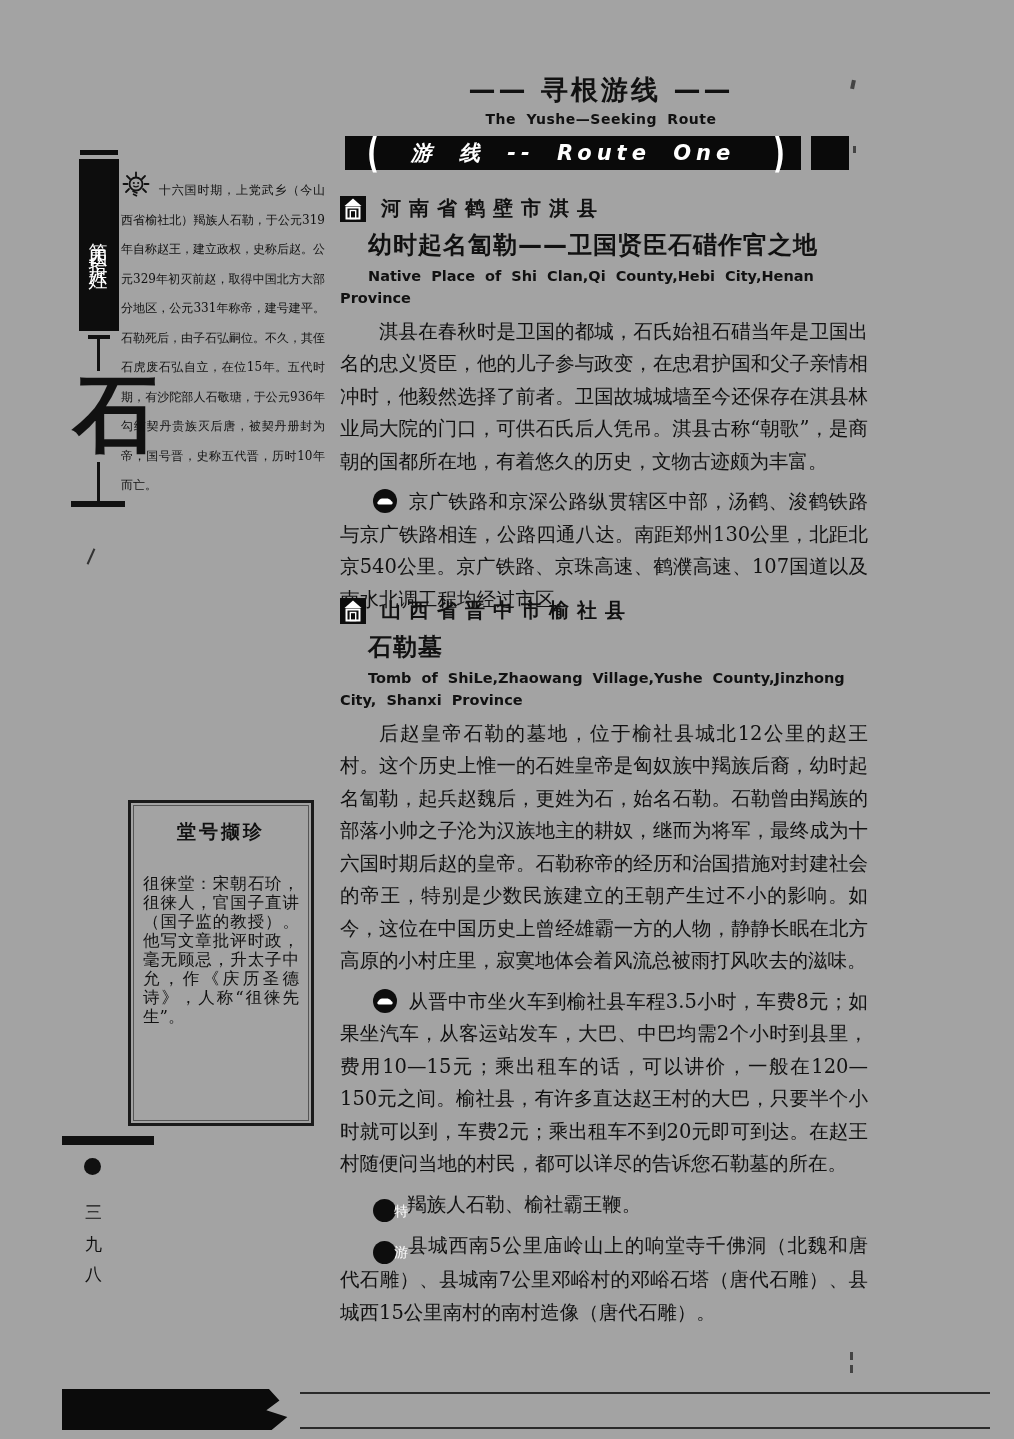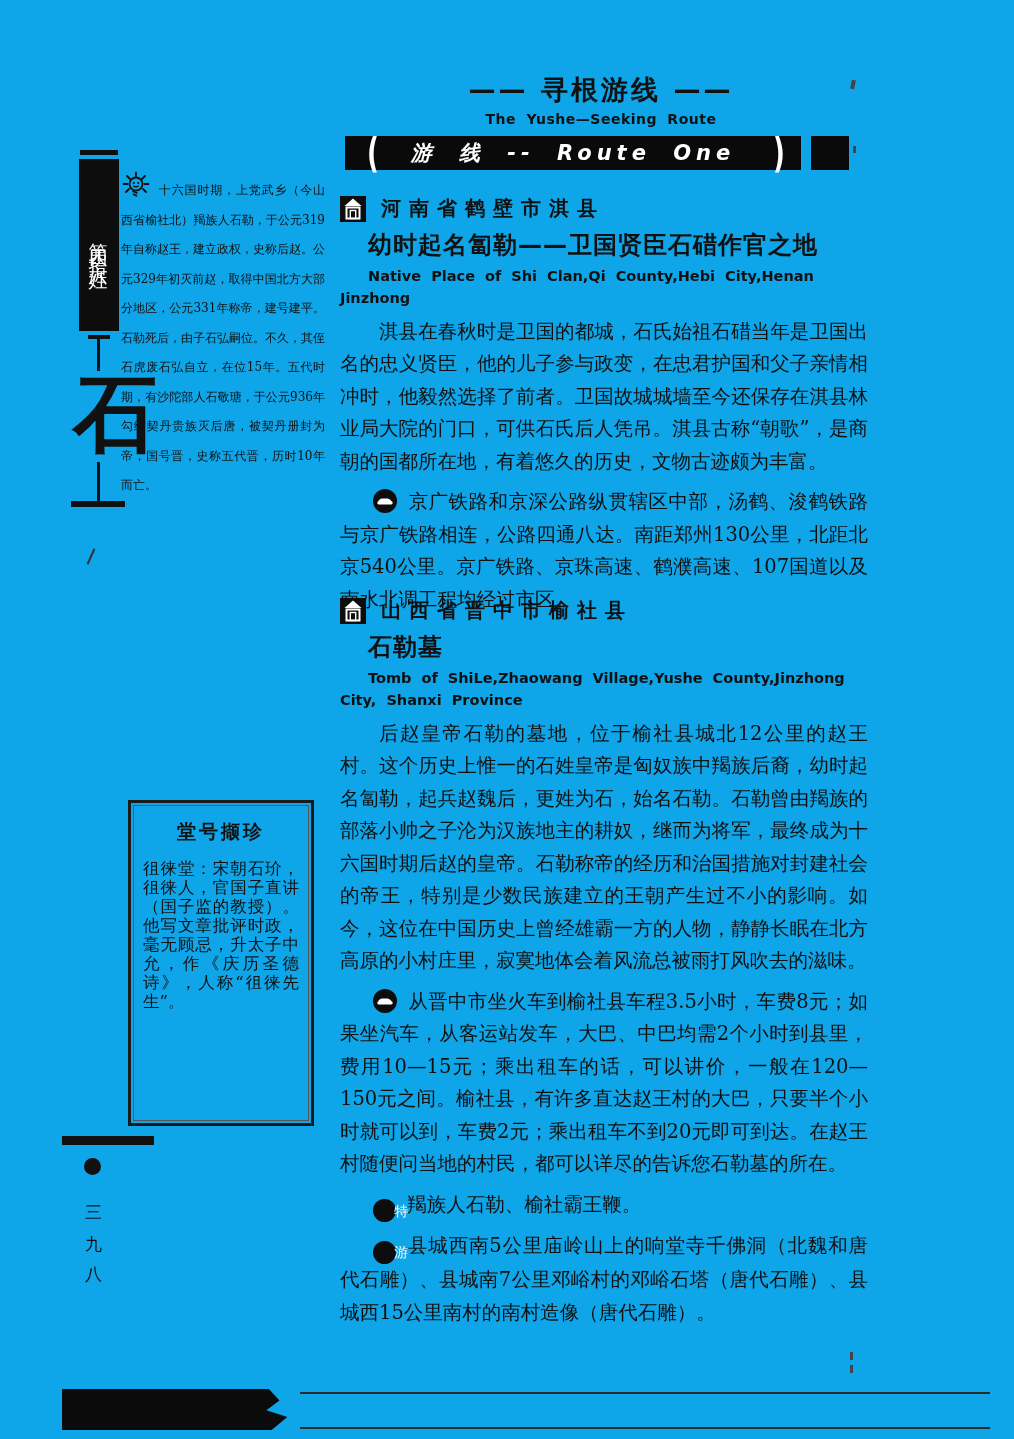--- a/index.html
+++ b/index.html
@@ -1,16 +1,16 @@
 <!DOCTYPE html>
 <html><head>
 <meta charset="utf-8">
 <style>
   html,body{margin:0;padding:0;background:#d8d8d8;}
-  .page{position:relative;width:1014px;height:1439px;background:#0ea5e9;overflow:hidden;
+  .page{position:relative;width:1014px;height:1439px;background:#a3a3a3;overflow:hidden;
         font-family:"DejaVu Sans",sans-serif;color:#111;}
   
   .header{position:absolute;top:72px;left:345px;width:512px;text-align:center;}
   .header-title{font-size:27px;font-weight:bold;letter-spacing:3px;font-family:"DejaVu Sans",sans-serif;}
   .header-sub{font-size:14px;font-weight:bold;margin-top:3px;letter-spacing:0.5px;word-spacing:5px;}
   
   .banner{position:absolute;top:136px;left:345px;width:512px;height:34px;display:flex;align-items:stretch;}
   .banner-bar{position:relative;width:456px;background:#0a0a0a;color:#fff;display:flex;align-items:center;justify-content:center;}
   .banner-paren{position:absolute;top:50%;transform:translateY(-50%) scaleY(1.55);font-size:26px;font-weight:bold;color:#fff;line-height:1;}
   .banner-paren.l{left:22px;}
@@ -29,21 +29,21 @@
   .side-line-bot{position:absolute;left:97px;top:462px;width:3px;height:40px;background:#111;}
   .side-base{position:absolute;left:71px;top:501px;width:54px;height:6px;background:#111;}
   .side-tick{position:absolute;left:90px;top:548px;width:2px;height:17px;background:#333;transform:rotate(24deg);}
   
   .intro{position:absolute;left:121px;top:171px;width:204px;font-size:12px;line-height:29.5px;
          text-align:justify;font-family:"DejaVu Serif","Liberation Serif",serif;}
   .tip-icon{vertical-align:-7px;margin-right:7px;}
   
   .hall-box{position:absolute;left:128px;top:800px;width:186px;height:326px;box-sizing:border-box;
             border:3px solid #1a1a1a;outline:1px solid #555;outline-offset:-6px;padding:16px 12px 0;}
-  .hall-title{text-align:center;font-weight:bold;font-size:19px;letter-spacing:3px;margin-bottom:14px;
+  .hall-title{text-align:center;font-weight:bold;font-size:19px;letter-spacing:3px;margin-bottom:29px;
               font-family:"DejaVu Sans",sans-serif;}
   .hall-body{font-size:16.5px;line-height:19px;text-align:justify;font-family:"DejaVu Serif","Liberation Serif",serif;}
   
   .pageno-bar{position:absolute;left:62px;top:1136px;width:92px;height:9px;background:#111;}
   .pageno-dot{position:absolute;left:84px;top:1158px;width:17px;height:17px;border-radius:50%;background:#111;}
   .pageno{position:absolute;left:83px;top:1192px;height:170px;writing-mode:vertical-rl;font-size:17px;
           letter-spacing:30px;font-family:"DejaVu Serif",serif;}
   
   .main-sec{position:absolute;left:340px;width:528px;}
   .sec1{top:195px;}
@@ -135,21 +135,21 @@
     <div class="loc-row">
       <svg class="loc-icon" width="26" height="26" viewBox="0 0 26 26">
         <rect width="26" height="26" fill="#0d0d0d"></rect>
         <path d="M13 2.5 L21.5 10 H4.5 Z" fill="#fff"></path>
         <rect x="6.5" y="11.5" width="13" height="11" fill="none" stroke="#fff" stroke-width="2"></rect>
         <rect x="10.3" y="14.5" width="5.4" height="8" fill="none" stroke="#fff" stroke-width="1.4"></rect>
       </svg>
       <span class="loc-label">河南省鹤壁市淇县</span>
     </div>
     <div class="sec-title">幼时起名匐勒——卫国贤臣石碏作官之地</div>
-    <div class="sec-en">Native Place of Shi Clan,Qi County,Hebi City,Henan Jinzhong</div>
+    <div class="sec-en">Native Place of Shi Clan,Qi County,Hebi City,Henan Province</div>
     <p class="body-para">淇县在春秋时是卫国的都城，石氏始祖石碏当年是卫国出名的忠义贤臣，他的儿子参与政变，在忠君护国和父子亲情相冲时，他毅然选择了前者。卫国故城城墙至今还保存在淇县林业局大院的门口，可供石氏后人凭吊。淇县古称“朝歌”，是商朝的国都所在地，有着悠久的历史，文物古迹颇为丰富。</p>
     <p class="info-para">
       <svg class="circle-icon" width="24" height="24" viewBox="0 0 24 24">
         <circle cx="12" cy="12" r="12" fill="#0d0d0d"></circle>
         <path d="M5 13 q1.2-3.6 4.2-3.6 h5.6 q3 0.6 4.2 3.6 z" fill="#fff"></path>
         <rect x="4.3" y="12.6" width="15.4" height="2.9" rx="1.4" fill="#fff"></rect>
       </svg><span>京广铁路和京深公路纵贯辖区中部，汤鹤、浚鹤铁路与京广铁路相连，公路四通八达。南距郑州130公里，北距北京540公里。京广铁路、京珠高速、鹤濮高速、107国道以及南水北调工程均经过市区。</span>
     </p>
   </div>
 

